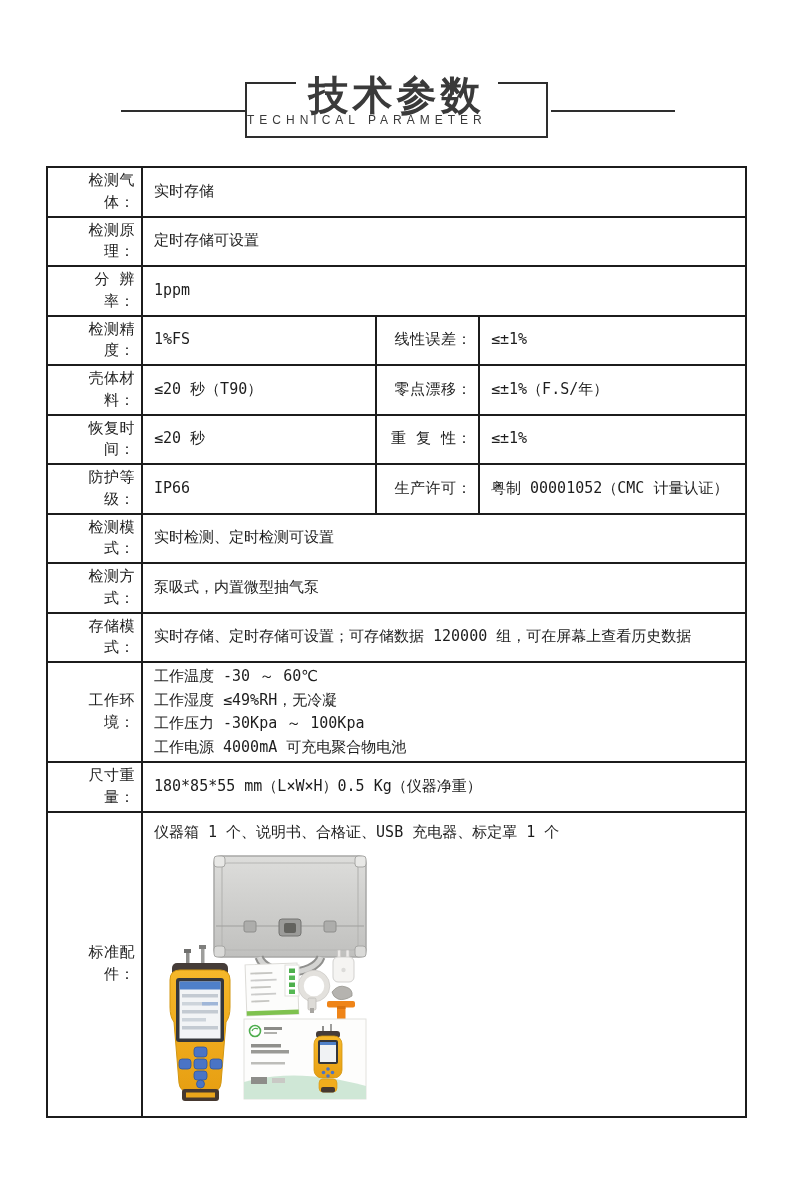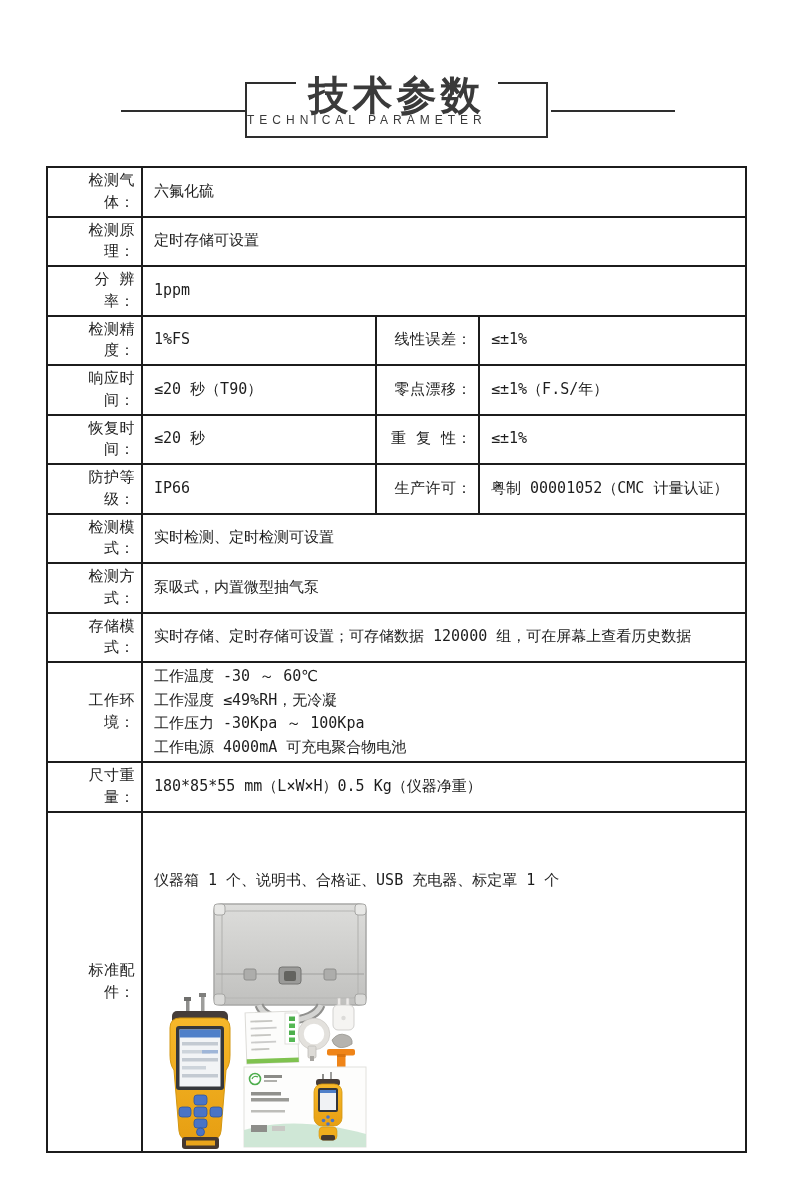--- a/index.html
+++ b/index.html
@@ -46,21 +46,21 @@
     font-family:"DejaVu Sans Mono","DejaVu Sans","Liberation Sans",sans-serif;
     overflow:hidden;
   }
   td.lbl { padding-left:8px; letter-spacing:0.5px;text-align:right; }
   tr.h36  { height:36px; }
   tr.h96  { height:96px; }
   tr.h34  { height:34px; }
   tr.h305 { height:305px; }
   .mline div { line-height:23.5px; white-space:nowrap; }
   td.top { vertical-align:top; }
-  .acc-text { padding-top:7px; white-space:nowrap;margin-top:48px; }
+  .acc-text { padding-top:7px; white-space:nowrap; }
   .photo-wrap { margin:8px 0 0 2px; line-height:0; }
 </style>
 </head>
 <body>
 
 <div>
 
   <div>
     <div class="hline hline-left"></div>
     <div class="hline hline-right"></div>
@@ -73,39 +73,39 @@
   <table class="spec">
     <colgroup>
       <col style="width:95px">
         <col style="width:234px">
         <col style="width:103px">
         <col style="width:267px">
     </colgroup>
     <tbody>
       <tr class="h36">
         <td class="lbl">检测气体：</td>
-        <td colspan="3">六氟化硫</td>
+        <td colspan="3">实时存储</td>
       </tr>
       <tr class="h36">
         <td class="lbl">检测原理：</td>
         <td colspan="3">定时存储可设置</td>
       </tr>
       <tr class="h36">
         <td class="lbl">分 辨 率：</td>
         <td colspan="3">1ppm</td>
       </tr>
 
       <tr class="h36">
         <td class="lbl">检测精度：</td>
         <td>1%FS</td>
         <td class="lbl">线性误差：</td>
         <td>≤±1%</td>
       </tr>
       <tr class="h36">
-        <td class="lbl">响应时间：</td>
+        <td class="lbl">壳体材料：</td>
         <td>≤20 秒（T90）</td>
         <td class="lbl">零点漂移：</td>
         <td>≤±1%（F.S/年）</td>
       </tr>
       <tr class="h36">
         <td class="lbl">恢复时间：</td>
         <td>≤20 秒</td>
         <td class="lbl">重 复 性：</td>
         <td>≤±1%</td>
       </tr>

